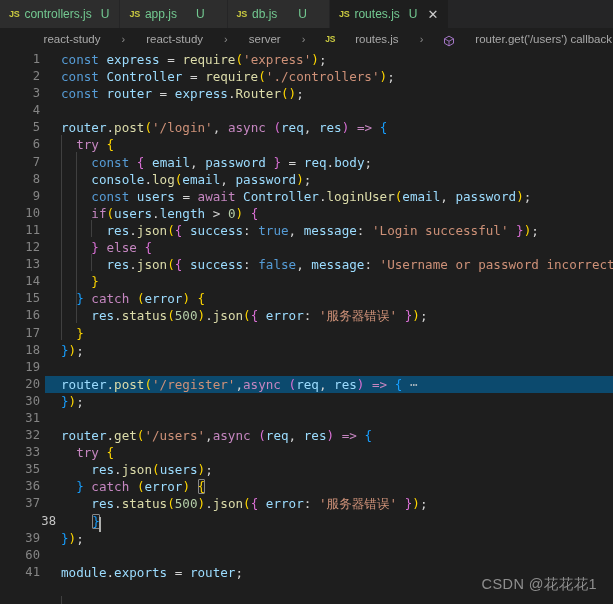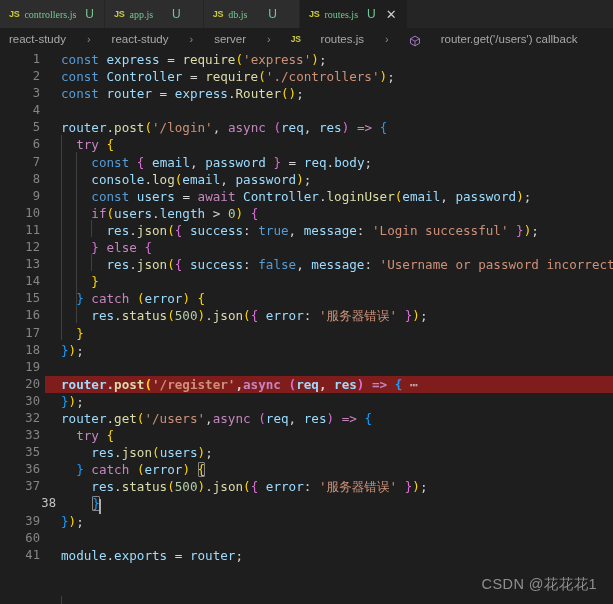--- a/index.html
+++ b/index.html
@@ -55,22 +55,22 @@
   .tab-icon {
     font-family: "Liberation Sans", sans-serif;
     font-size: 9px;
     font-weight: bold;
     color: #cbcb41;
     letter-spacing: -0.3px;
     flex: 0 0 auto;
   }
   .tab-label {
     color: #73c991;
-    font-size: 10px;
-    font-family: Liberation Serif, serif;
+    font-size: 12px;
+    font-family: Liberation Sans, sans-serif;
   }
   .tab-status {
     color: #73c991;
     font-size: 12px;
     font-family: "Liberation Sans", sans-serif;
     margin-left: 4px;
   }
   .tab-close {
     color: #cccccc;
     font-size: 13px;
@@ -90,20 +90,21 @@
     background: #1e1e1e;
     display: flex;
     align-items: center;
     padding: 0 0 0 8px;
     font-family: "Liberation Sans", sans-serif;
     font-size: 11.5px;
     color: #a9a9a9;
     gap: 16px;
     white-space: nowrap;
     overflow: hidden;
+    justify-content: flex-end;
   }
   .crumb {
     color: #a9a9a9;
     padding: 0 1px;
     cursor: pointer;
   }
   .crumb-sep {
     color: #8c8c8c;
     padding: 0 4px;
     font-size: 11px;
@@ -138,22 +139,21 @@
   .line {
     height: 17.1px;
     line-height: 17.1px;
     display: flex;
     align-items: stretch;
     position: relative;
     white-space: pre;
     font-size: 12.6px;
   }
   .line.folded-hl .line-content {
-    background: #7f1d1d;
-    font-weight: bold;
+    background: #0c4a6e;
   }
   .gutter {
     width: 45px;
     flex: 0 0 45px;
     position: relative;
     text-align: right;
     color: #858585;
     font-size: 12.2px;
     font-family: "DejaVu Sans Mono", "Liberation Mono", monospace;
     padding-right: 5px;
@@ -399,20 +399,24 @@
       <div class="line folded-hl">
         <span class="gutter">20<span class="fold-chevron">›</span></span>
         <span class="line-content" style="padding-left:16px;"><span class="t-var">router</span><span class="t-punct">.</span><span class="t-fn">post</span><span class="t-paren1">(</span><span class="t-str">'/register'</span><span class="t-punct">,</span><span class="t-kw2">async</span> <span class="t-paren2">(</span><span class="t-var">req</span><span class="t-punct">,</span> <span class="t-var">res</span><span class="t-paren2">)</span> <span class="t-kw2">=&gt;</span> <span class="t-paren3">{</span> <span class="t-fold">⋯</span></span>
       </div>
 
       <div class="line">
         <span class="gutter">30</span>
         <span class="line-content"><span class="t-paren3">}</span><span class="t-paren1">)</span><span class="t-punct">;</span></span>
       </div>
 
+      <div class="line">
+        <span class="gutter">31</span>
+        <span class="line-content"> </span>
+      </div>
 
       <div class="line">
         <span class="gutter">32</span>
         <span class="line-content"><span class="t-var">router</span><span class="t-punct">.</span><span class="t-fn">get</span><span class="t-paren1">(</span><span class="t-str">'/users'</span><span class="t-punct">,</span><span class="t-kw2">async</span> <span class="t-paren2">(</span><span class="t-var">req</span><span class="t-punct">,</span> <span class="t-var">res</span><span class="t-paren2">)</span> <span class="t-kw2">=&gt;</span> <span class="t-paren3">{</span></span>
       </div>
 
       <div class="line">
         <span class="gutter">33</span>
         <span class="line-content">  <span class="t-kw2">try</span> <span class="t-paren1">{</span></span>
       </div>

